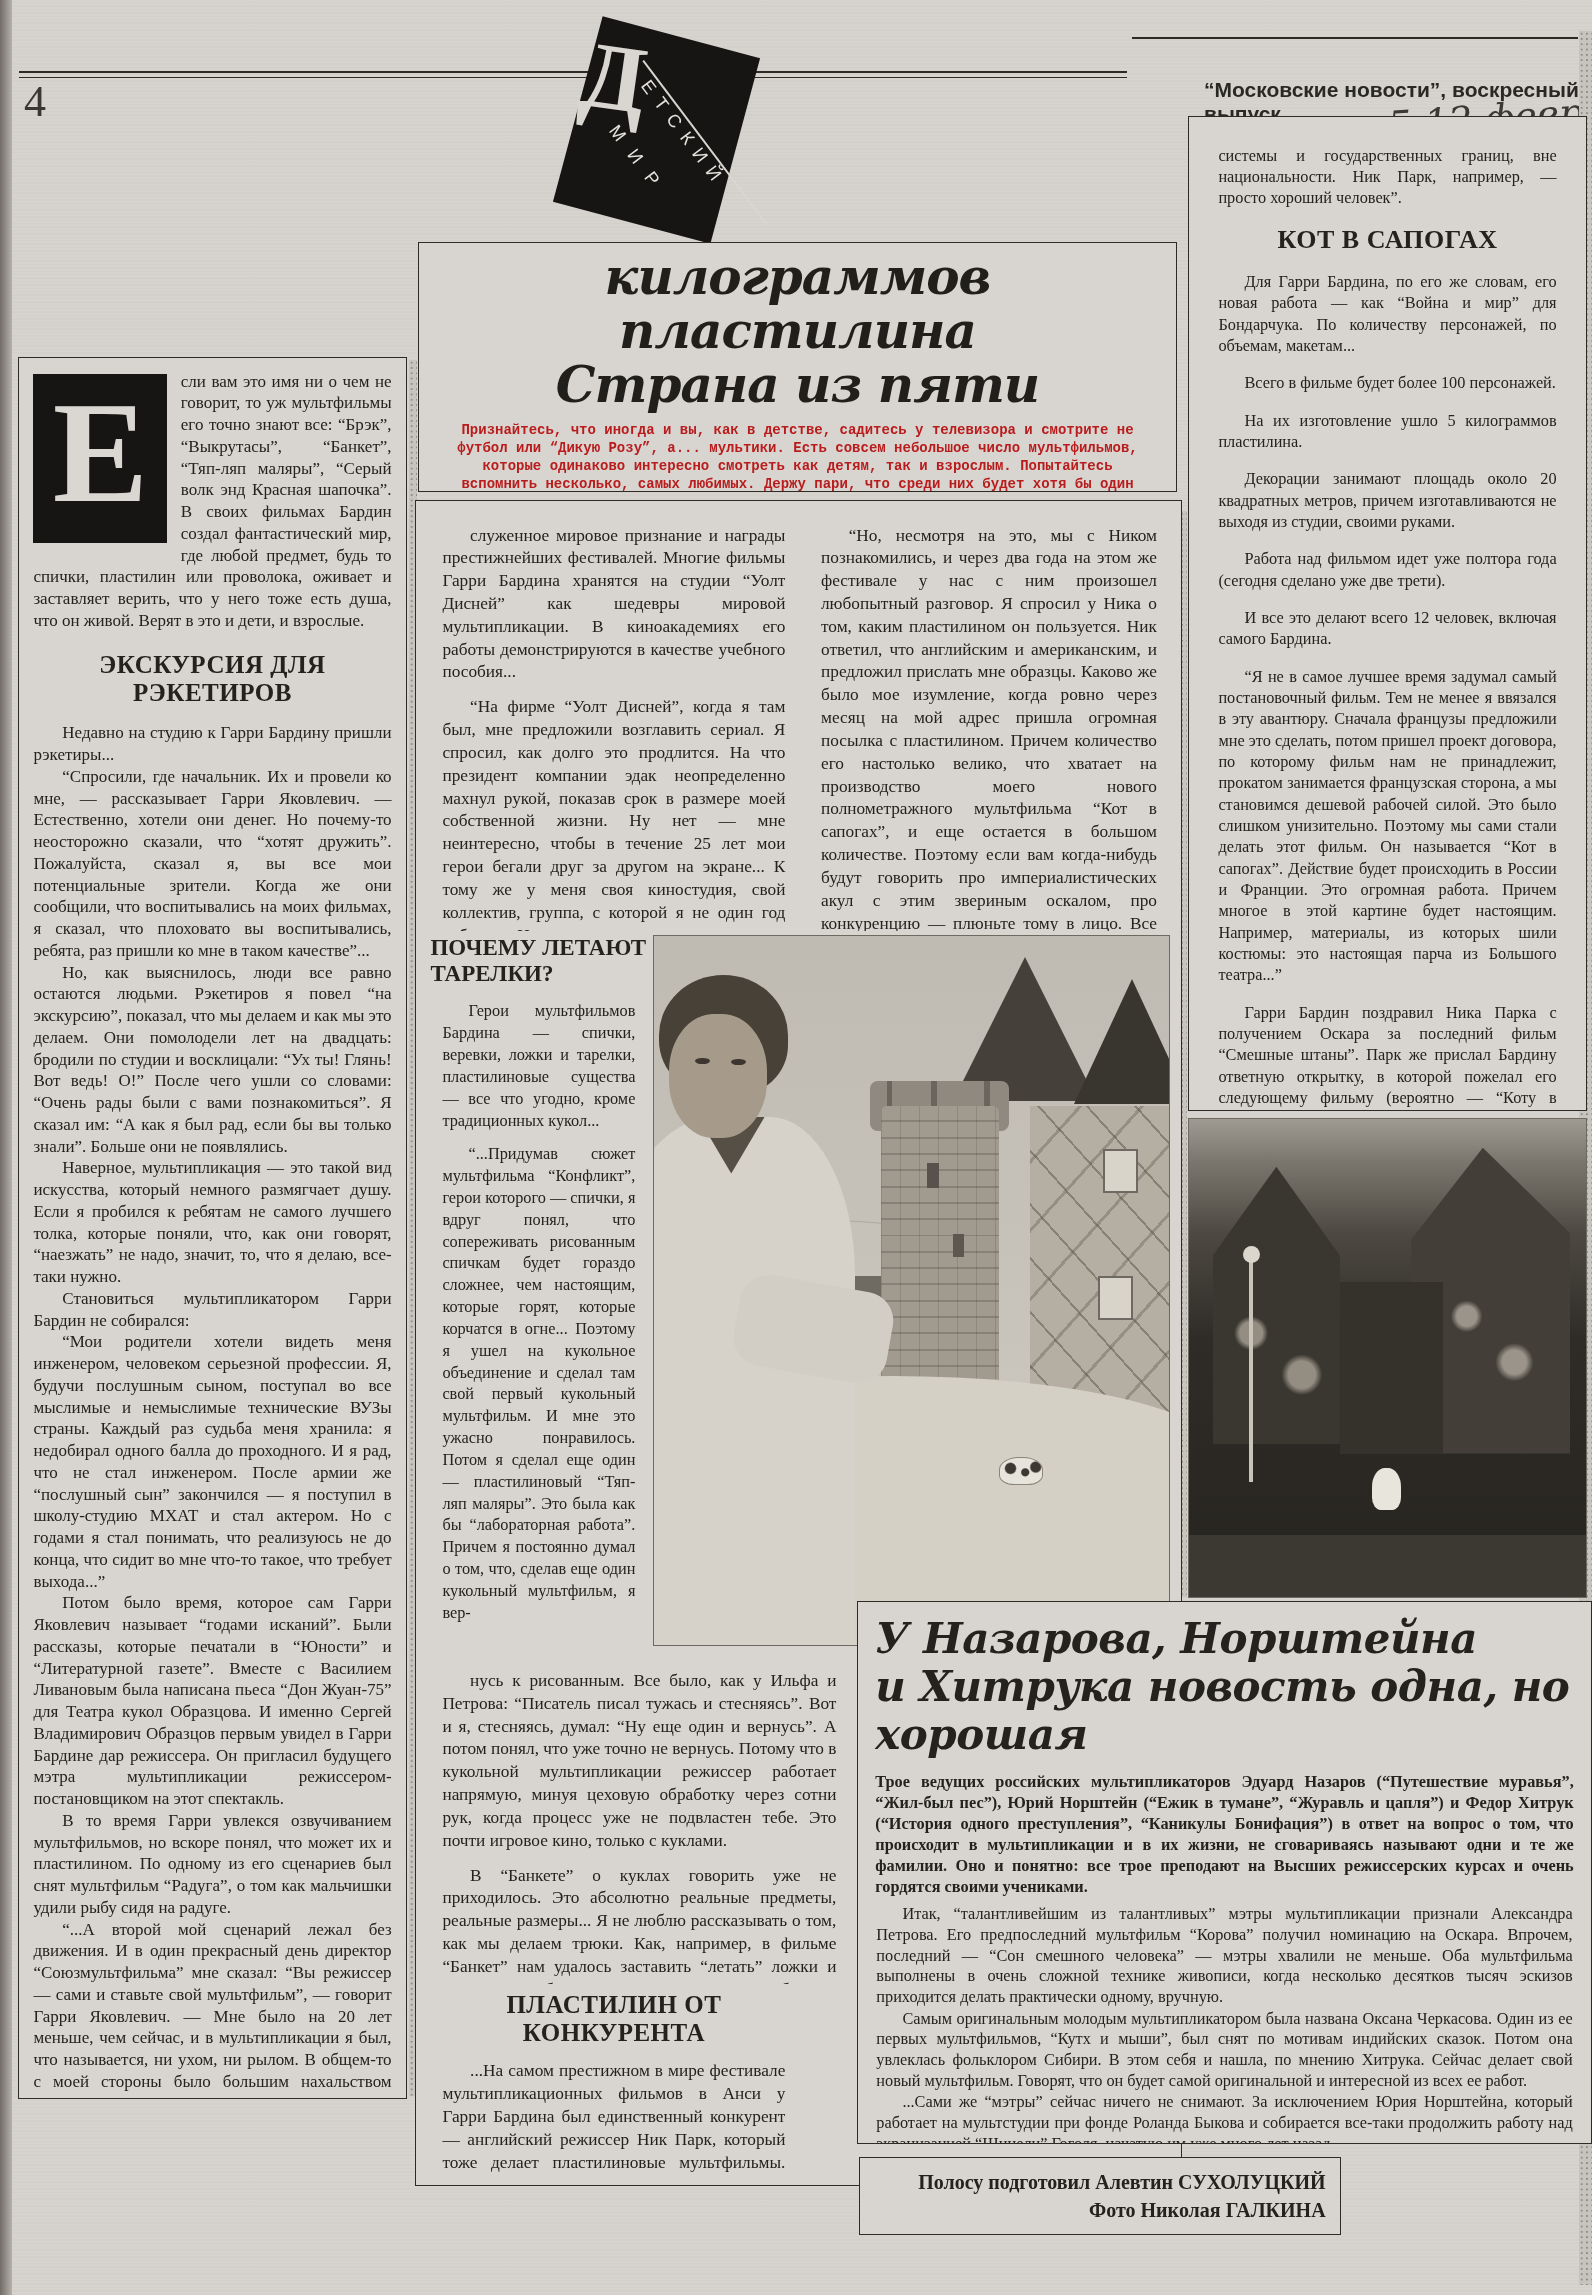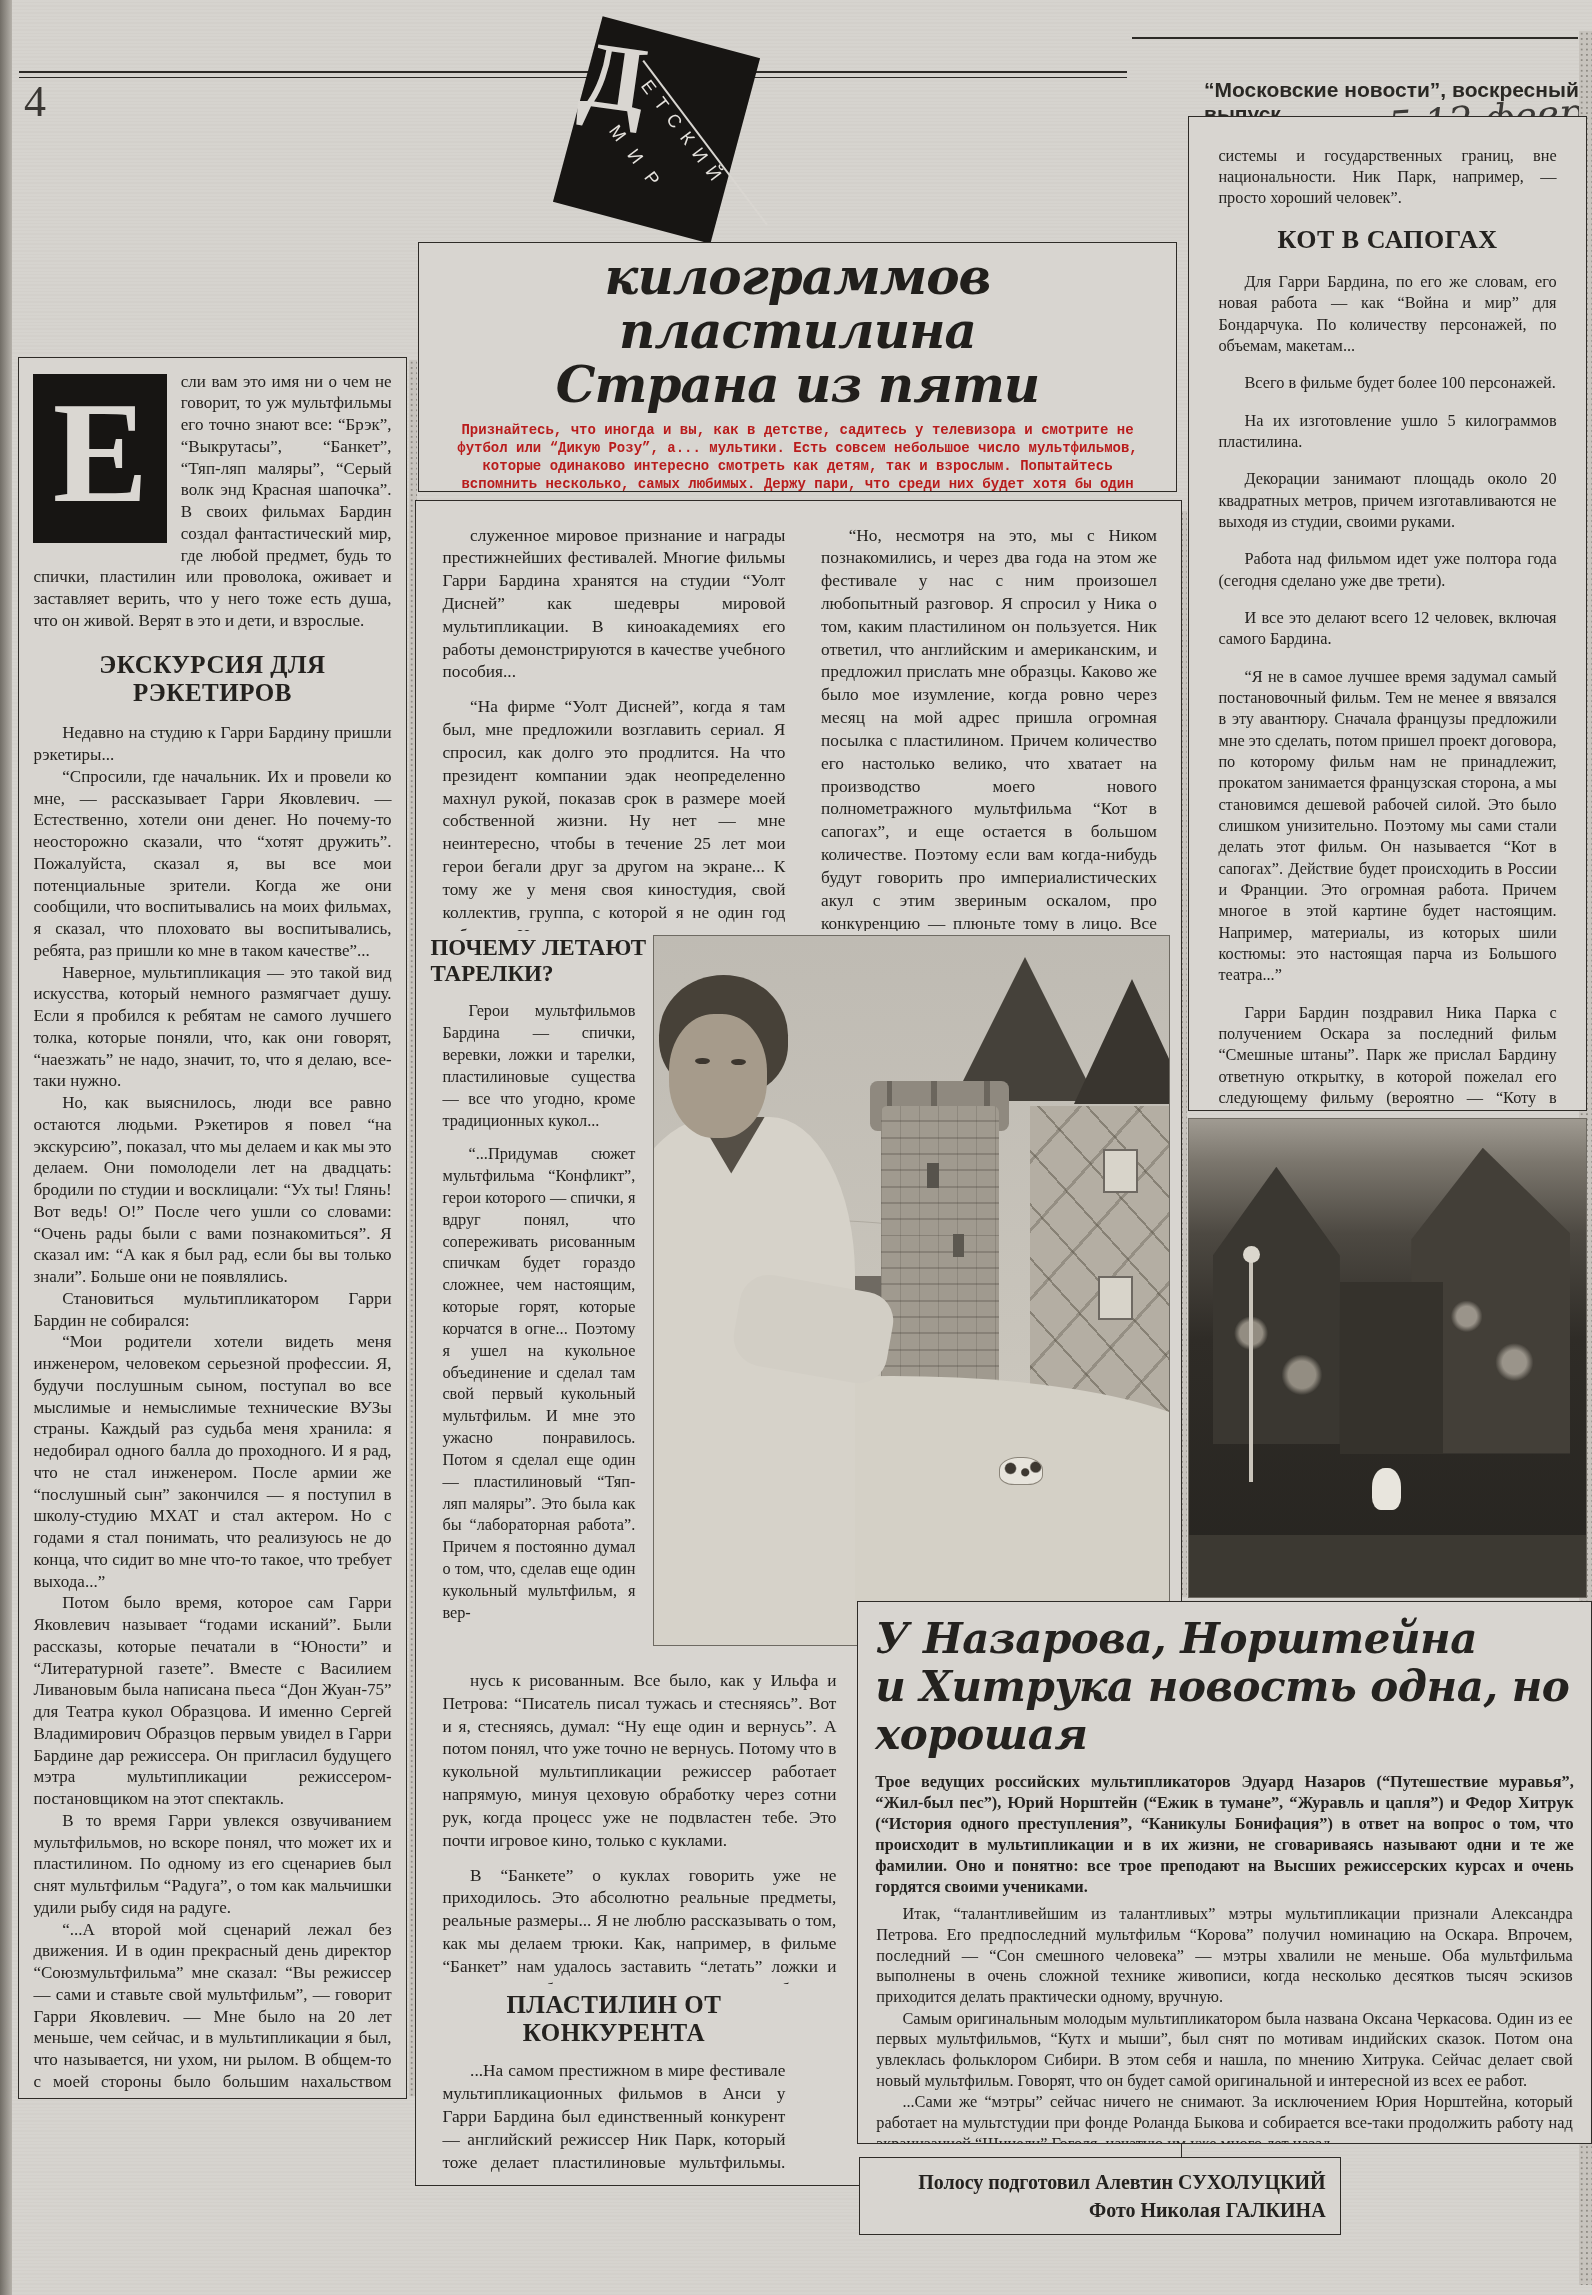--- a/index.html
+++ b/index.html
@@ -161,22 +161,22 @@
   <div class="halftone" style="left:842px;top:1603px;width:13.4px;height:540px;"></div>
   <div class="halftone" style="left:1579px;top:31px;width:13.4px;height:2254px;"></div>
 
   <div class="box" id="left-box">
     <div id="drop-cap">Е</div>
     <p class="lead-p">сли вам это имя ни о чем не говорит, то уж мультфильмы его точно знают все: “Брэк”, “Выкрутасы”, “Банкет”, “Тяп-ляп маляры”, “Серый волк энд Красная шапочка”. В своих фильмах Бардин создал фантастический мир, где любой предмет, будь то спички, пластилин или проволока, оживает и заставляет верить, что у него тоже есть душа, что он живой. Верят в это и дети, и взрослые.</p>
     <h2>ЭКСКУРСИЯ ДЛЯ РЭКЕТИРОВ</h2>
     <div>
         <p>Недавно на студию к Гарри Бардину пришли рэкетиры...</p>
         <p>“Спросили, где начальник. Их и провели ко мне, — рассказывает Гарри Яковлевич. — Естественно, хотели они денег. Но почему-то неосторожно сказали, что “хотят дружить”. Пожалуйста, сказал я, вы все мои потенциальные зрители. Когда же они сообщили, что воспитывались на моих фильмах, я сказал, что плоховато вы воспитывались, ребята, раз пришли ко мне в таком качестве”...</p>
+        <p>Но, как выяснилось, люди все равно остаются людьми. Рэкетиров я повел “на экскурсию”, показал, что мы делаем и как мы это делаем. Они помолодели лет на двадцать: бродили по студии и восклицали: “Ух ты! Глянь! Вот ведь! О!” После чего ушли со словами: “Очень рады были с вами познакомиться”. Я сказал им: “А как я был рад, если бы вы только знали”. Больше они не появлялись.</p>
         <p>Наверное, мультипликация — это такой вид искусства, который немного размягчает душу. Если я пробился к ребятам не самого лучшего толка, которые поняли, что, как они говорят, “наезжать” не надо, значит, то, что я делаю, все-таки нужно.</p>
-        <p>Но, как выяснилось, люди все равно остаются людьми. Рэкетиров я повел “на экскурсию”, показал, что мы делаем и как мы это делаем. Они помолодели лет на двадцать: бродили по студии и восклицали: “Ух ты! Глянь! Вот ведь! О!” После чего ушли со словами: “Очень рады были с вами познакомиться”. Я сказал им: “А как я был рад, если бы вы только знали”. Больше они не появлялись.</p>
       </div>
     <div>
         <p>Становиться мультипликатором Гарри Бардин не собирался:</p>
         <p>“Мои родители хотели видеть меня инженером, человеком серьезной профессии. Я, будучи послушным сыном, поступал во все мыслимые и немыслимые технические ВУЗы страны. Каждый раз судьба меня хранила: я недобирал одного балла до проходного. И я рад, что не стал инженером. После армии же “послушный сын” закончился — я поступил в школу-студию МХАТ и стал актером. Но с годами я стал понимать, что реализуюсь не до конца, что сидит во мне что-то такое, что требует выхода...”</p>
         <p>Потом было время, которое сам Гарри Яковлевич называет “годами исканий”. Были рассказы, которые печатали в “Юности” и “Литературной газете”. Вместе с Василием Ливановым была написана пьеса “Дон Жуан-75” для Театра кукол Образцова. И именно Сергей Владимирович Образцов первым увидел в Гарри Бардине дар режиссера. Он пригласил будущего мэтра мультипликации режиссером-постановщиком на этот спектакль.</p>
         <p>В то время Гарри увлекся озвучиванием мультфильмов, но вскоре понял, что может их и пластилином. По одному из его сценариев был снят мультфильм “Радуга”, о том как мальчишки удили рыбу сидя на радуге.</p>
         <p>“...А второй мой сценарий лежал без движения. И в один прекрасный день директор “Союзмультфильма” мне сказал: “Вы режиссер — сами и ставьте свой мультфильм”, — говорит Гарри Яковлевич. — Мне было на 20 лет меньше, чем сейчас, и в мультипликации я был, что называется, ни ухом, ни рылом. В общем-то с моей стороны было большим нахальством принять это предложение. Но, понимаете, в человеке есть какой-то внутренний камертон, который говорит тебе, можешь ты или не можешь. Мой камертон говорил, что могу...</p>
       </div>
   </div>
 

